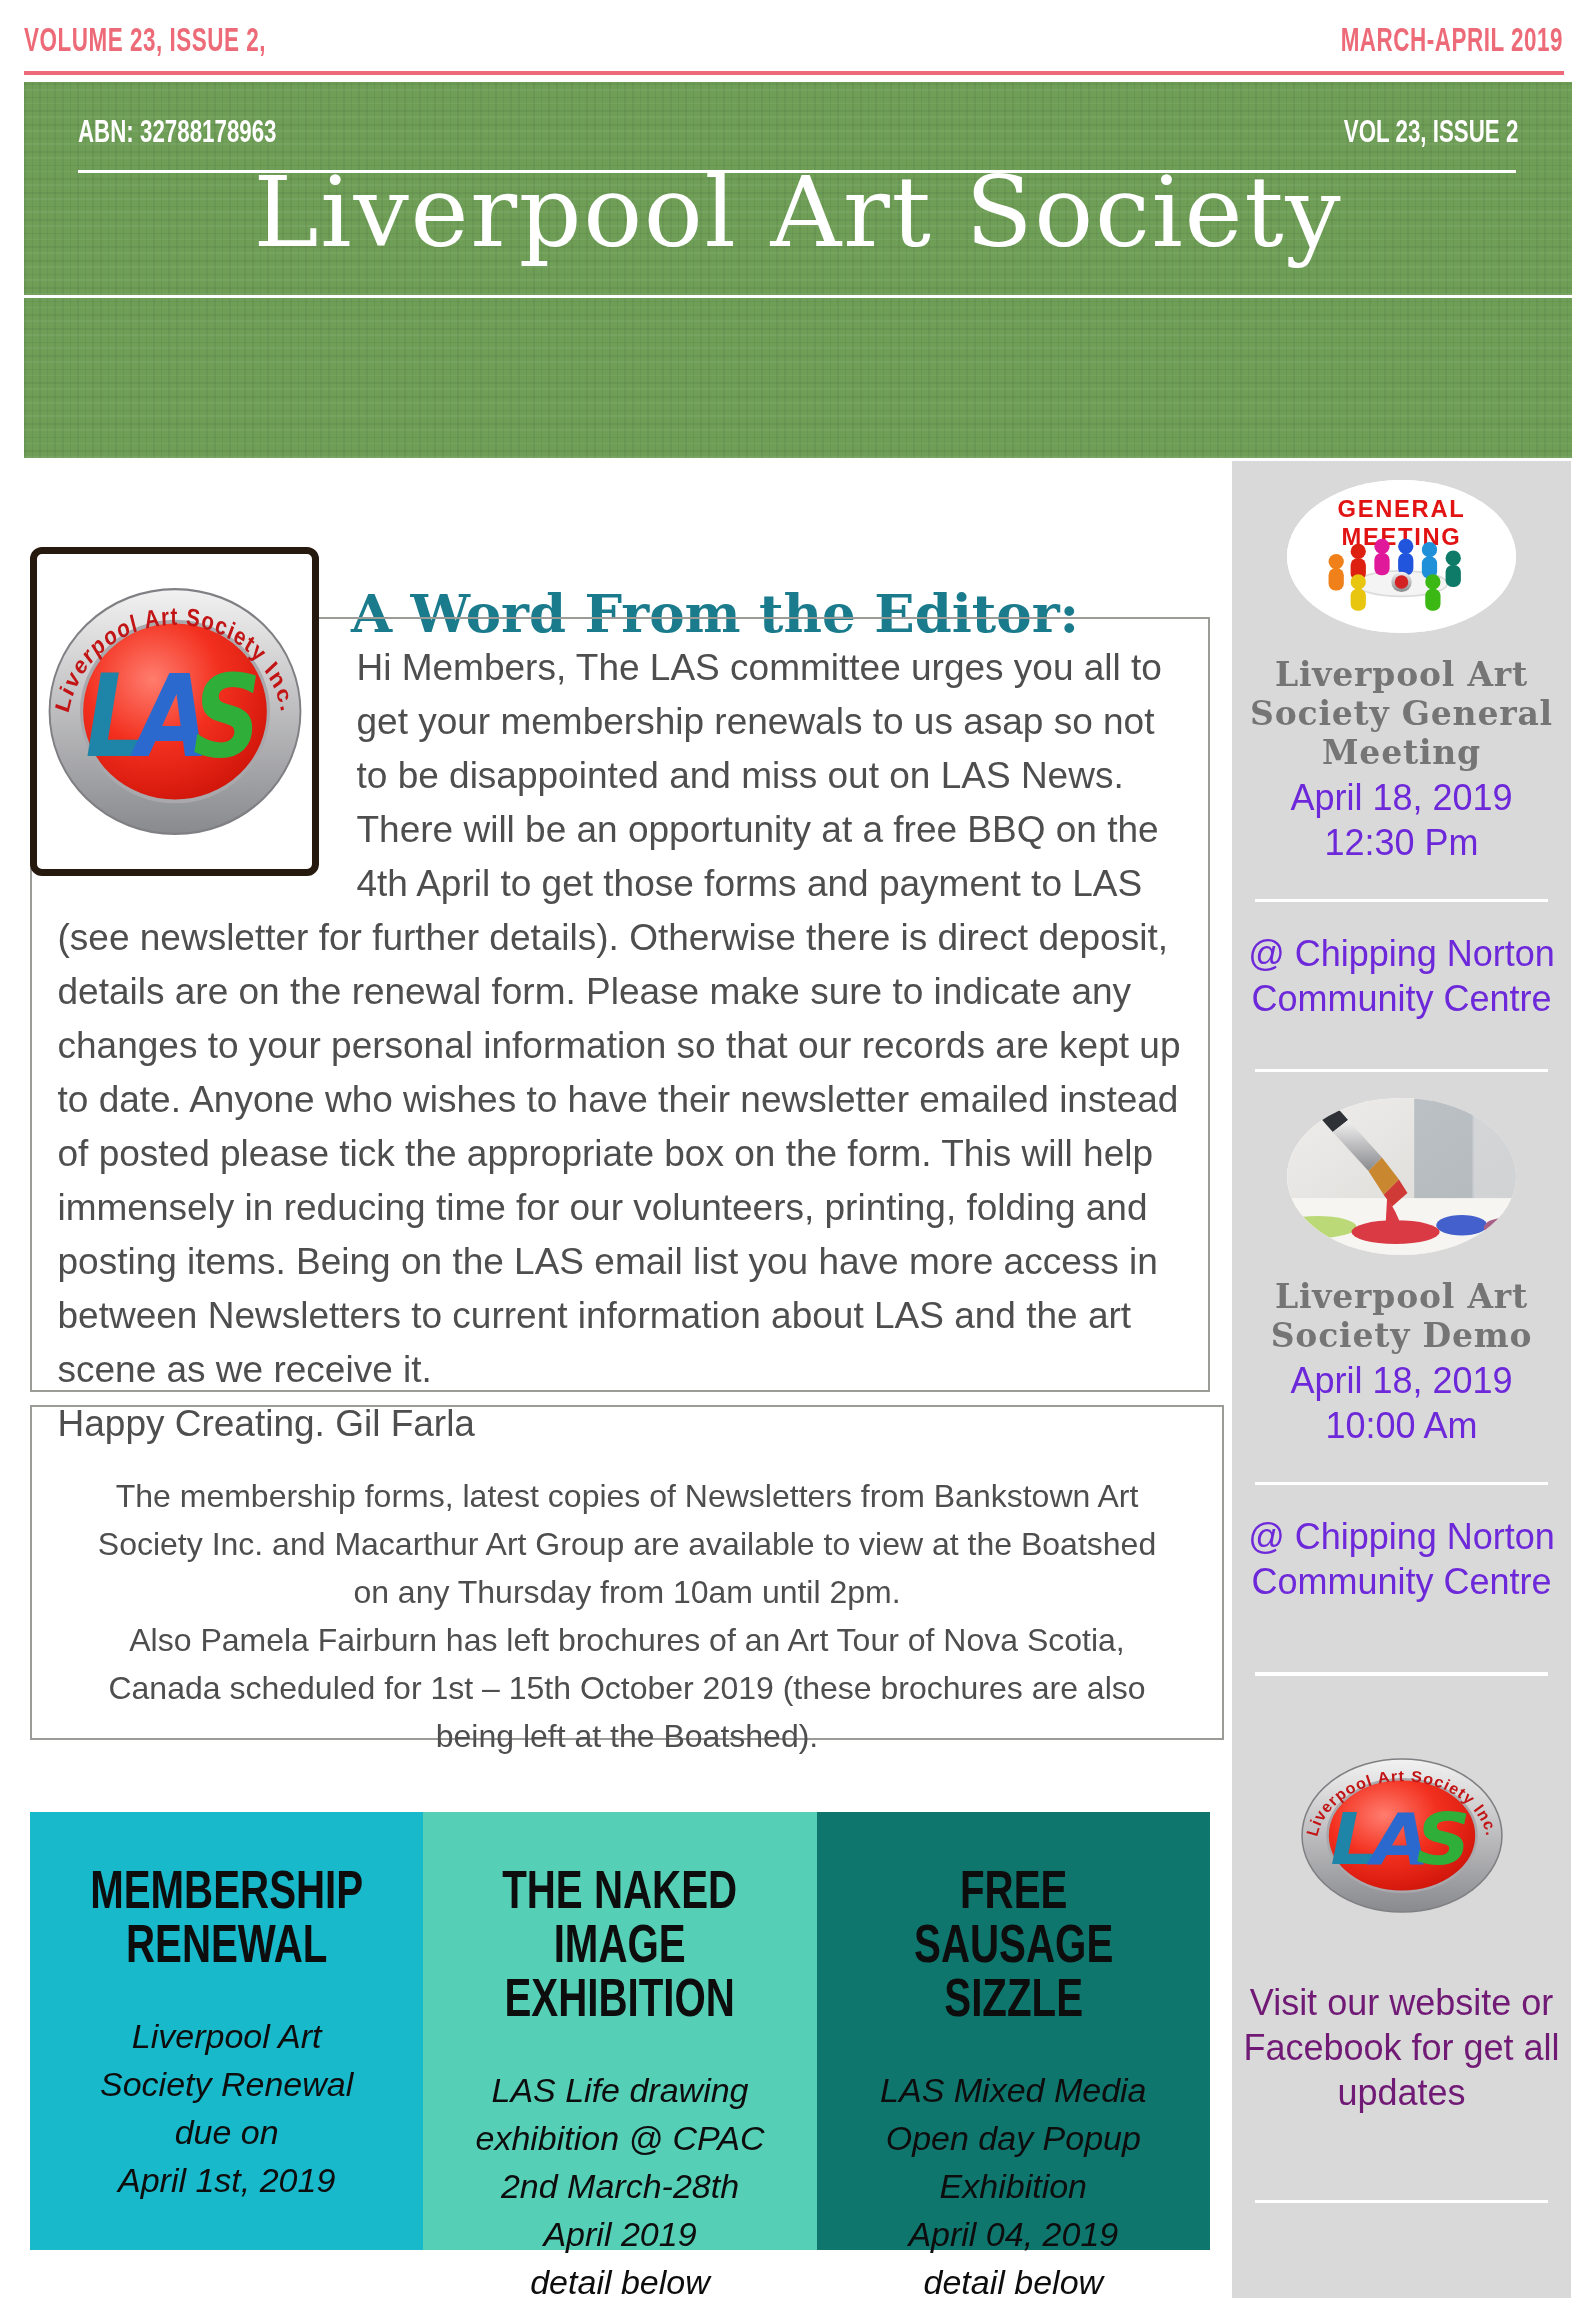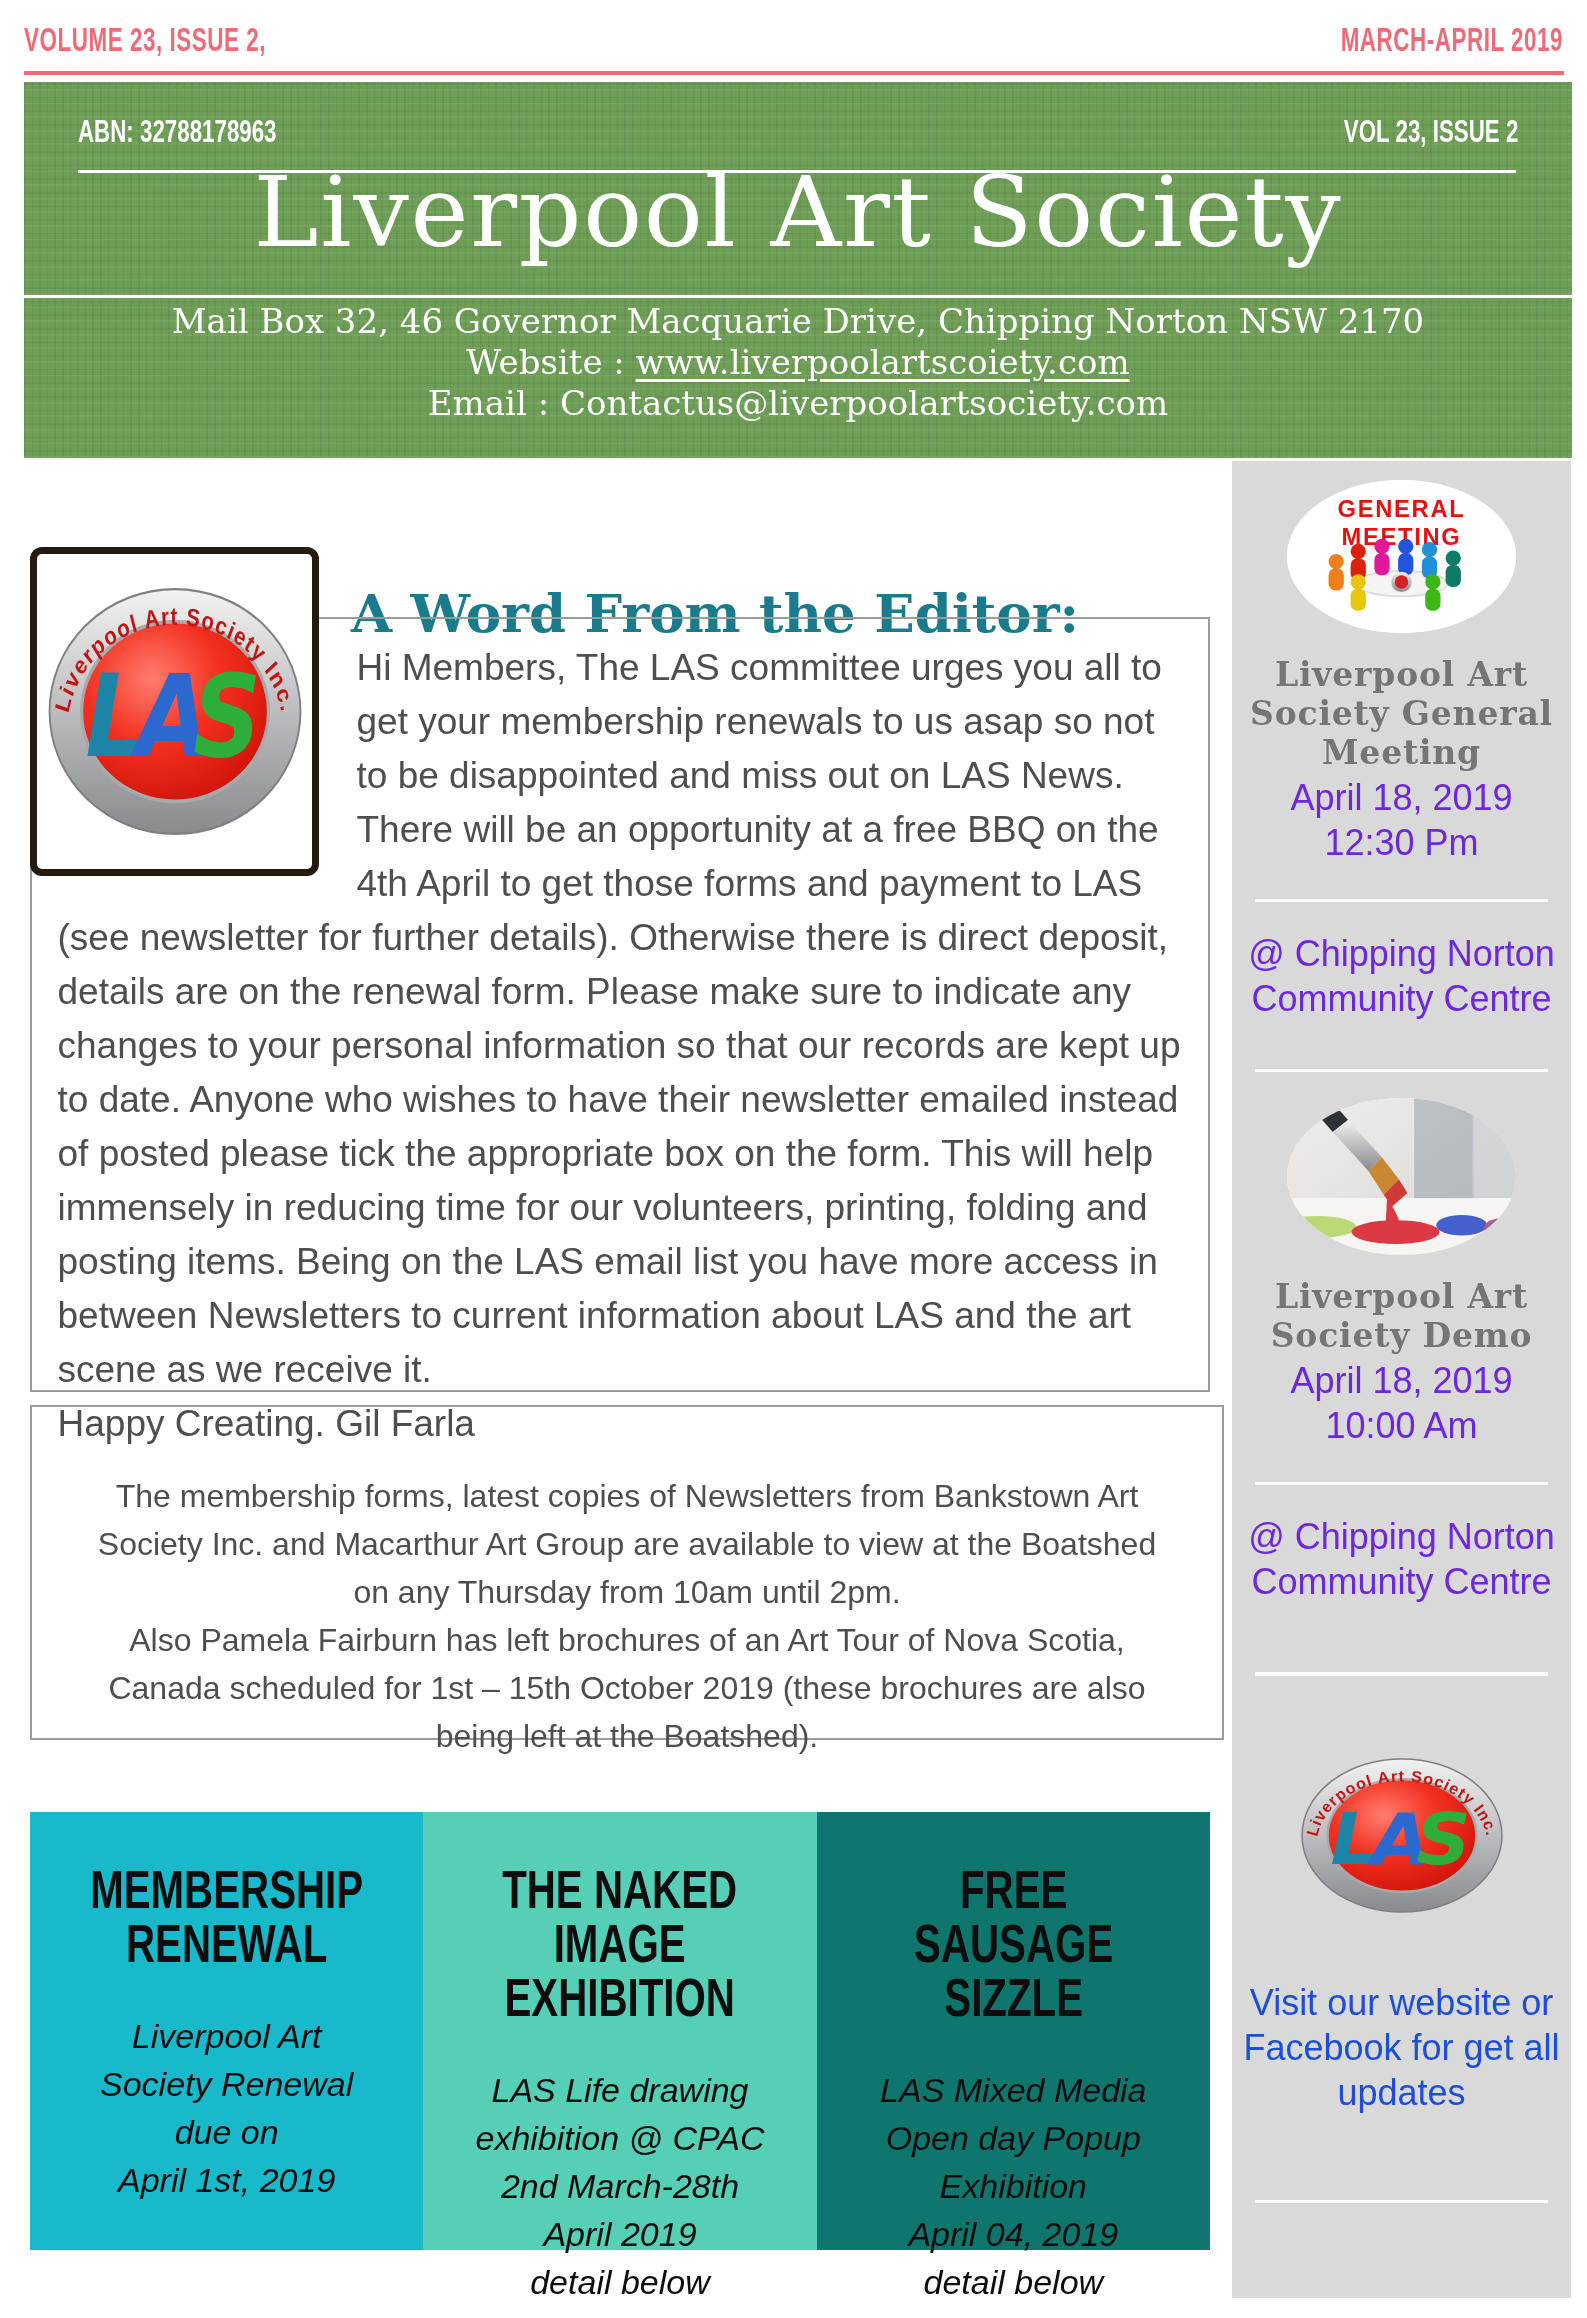--- a/index.html
+++ b/index.html
@@ -66,21 +66,21 @@
   .sb-oval svg{display:block;width:100%;height:100%;}
   .sb-oval--brush{margin-top:25.5px;height:157px;}
   .sb-oval--logo{width:204px;height:157px;margin-top:81px;background:transparent;overflow:visible;border-radius:0;}
   .sb-title{margin-top:22px;font-family:"DejaVu Serif",serif;font-weight:bold;font-size:33px;
             color:#757575;line-height:39px;white-space:pre-line;letter-spacing:0.8px;}
   .sb-text{margin-top:3px;font-size:36px;line-height:45px;color:#6d28d9;white-space:pre-line;}
   .sb-div{width:293px;height:3.4px;background:#fff;margin:34px auto 29px;}
   .sb-div--afterloc{margin:48px auto 0;}
   .sb-div--wide{margin:68px auto 0;}
   .sb-div--foot{margin:85px auto 0;}
-  .sb-footer{margin-top:66px;font-size:36px;line-height:45px;color:#1d4ed8;white-space:pre-line;}
+  .sb-footer{margin-top:66px;font-size:36px;line-height:45px;color:#701a75;white-space:pre-line;}
 
   .badge-svg{width:256px;height:251px;}
 </style>
 </head>
 <body>
 
 <svg width="0" height="0" style="position:absolute" aria-hidden="true">
   <defs>
     <linearGradient id="gradSilver" x1="0" y1="0" x2="0" y2="1">
       <stop offset="0" stop-color="#f2f2f2"></stop>
@@ -102,29 +102,20 @@
 <div class="top-label left">VOLUME 23, ISSUE 2,</div>
 <div class="top-label right">MARCH-APRIL 2019</div>
 <div class="top-rule"></div>
 
 <div class="masthead">
   <div class="mh-abn">ABN: 32788178963</div>
   <div class="mh-vol">VOL 23, ISSUE 2</div>
   <div class="mh-rule1"></div>
   <div class="mh-title">Liverpool Art Society</div>
   <div class="mh-rule2"></div>
-  <div class="mh-address">
-    <div>Mail Box 32, 46 Governor Macquarie Drive, Chipping Norton NSW 2170</div>
-    <div>
-      <span>Website : </span><span class="mh-link">www.liverpoolartscoiety.com</span>
-    </div>
-    <div>
-      <span>Email : </span><span>Contactus@liverpoolartsociety.com</span>
-    </div>
-  </div>
 </div>
 
 <div class="editor-area">
   <div class="logo-card">
     <svg class="badge-svg" viewBox="0 0 200 162" preserveAspectRatio="none">
       <ellipse cx="100" cy="81" rx="98" ry="79" fill="url(#gradSilver)" stroke="#808084" stroke-width="1.5"></ellipse>
       <ellipse cx="100" cy="81" rx="73" ry="58" fill="url(#gradRed)" stroke="#a9a9ad" stroke-width="2.5"></ellipse>
       <path id="ringArcA" d="M 16 92 A 84 67 0 0 1 184 92" fill="none"></path>
       <text font-size="16" font-weight="bold" fill="#c21414" font-family="Liberation Sans, sans-serif" letter-spacing="1">
         <textPath href="#ringArcA" startOffset="50%" text-anchor="middle">Liverpool Art Society Inc.</textPath>

